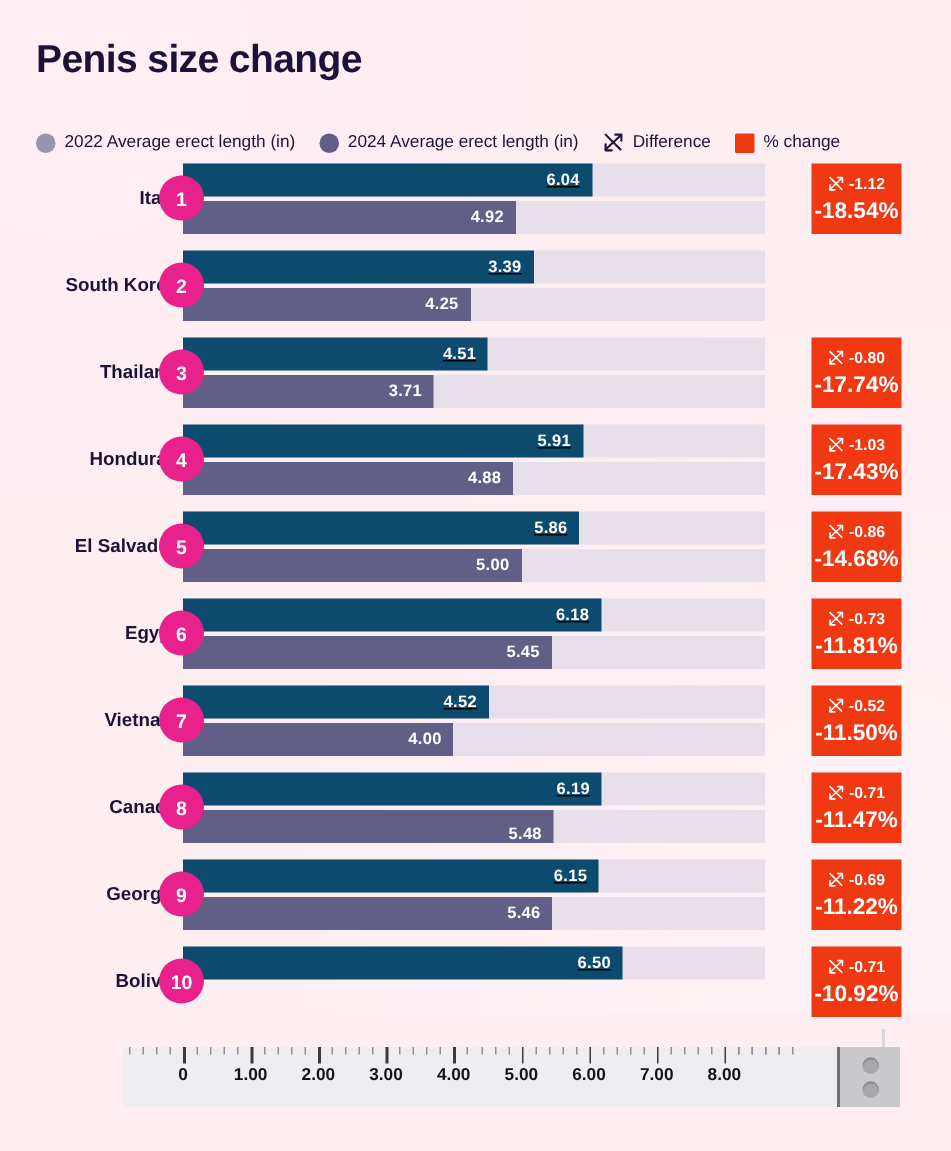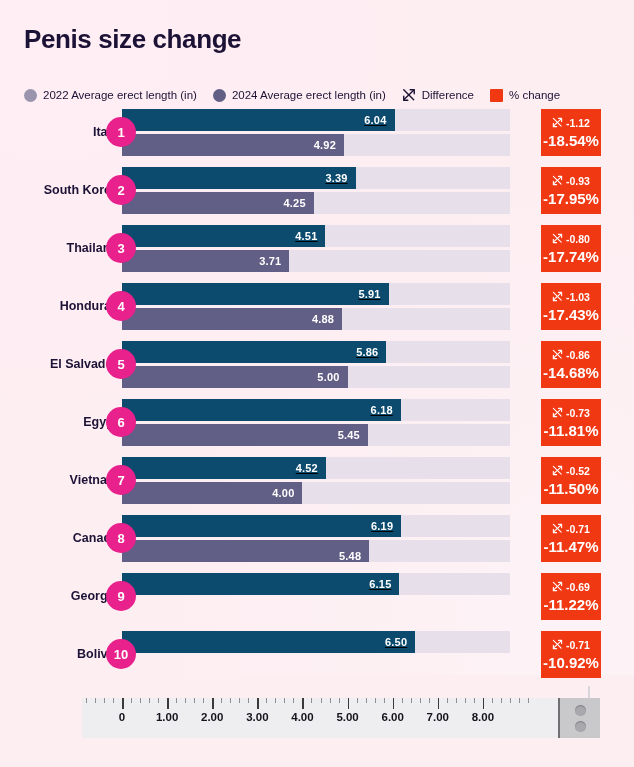--- a/index.html
+++ b/index.html
@@ -306,32 +306,20 @@
             <div class="fill f-2022" style="width: 60.2326%;">
               <span class="val">3.39</span>
             </div>
           </div>
           <div class="track t-2024">
             <div class="fill f-2024" style="width: 49.4186%;">
               <span class="val">4.25</span>
             </div>
           </div>
         </div>
-        <div class="badge">
-          <div class="badge-top">
-            <svg viewBox="0 0 24 24" class="badge-ico" fill="none" stroke="#ffffff" stroke-width="2.4" stroke-linecap="round" stroke-linejoin="round">
-              <path d="M3 3 L20 20"></path>
-              <path d="M20 4 L3 20"></path>
-              <path d="M14 3 L21 3 L21 10"></path>
-              <path d="M10 21 L3 21 L3 14"></path>
-            </svg>
-            <span>-0.93</span>
-          </div>
-          <div class="badge-pct">-17.95%</div>
-        </div>
       </div>
       <div class="row">
         <div class="row-label">Thailand</div>
         <div class="rank">3</div>
         <div class="plot">
           <div class="track t-2022">
             <div class="fill f-2022" style="width: 52.4419%;">
               <span class="val">4.51</span>
             </div>
           </div>
@@ -494,20 +482,25 @@
           <div class="badge-pct">-11.47%</div>
         </div>
       </div>
       <div class="row">
         <div class="row-label">Georgia</div>
         <div class="rank">9</div>
         <div class="plot">
           <div class="track t-2022">
             <div class="fill f-2022" style="width: 71.5116%;">
               <span class="val">6.15</span>
+            </div>
+          </div>
+          <div class="track t-2024">
+            <div class="fill f-2024" style="width: 63.4884%;">
+              <span class="val">5.46</span>
             </div>
           </div>
         </div>
         <div class="badge">
           <div class="badge-top">
             <svg viewBox="0 0 24 24" class="badge-ico" fill="none" stroke="#ffffff" stroke-width="2.4" stroke-linecap="round" stroke-linejoin="round">
               <path d="M3 3 L20 20"></path>
               <path d="M20 4 L3 20"></path>
               <path d="M14 3 L21 3 L21 10"></path>
               <path d="M10 21 L3 21 L3 14"></path>

